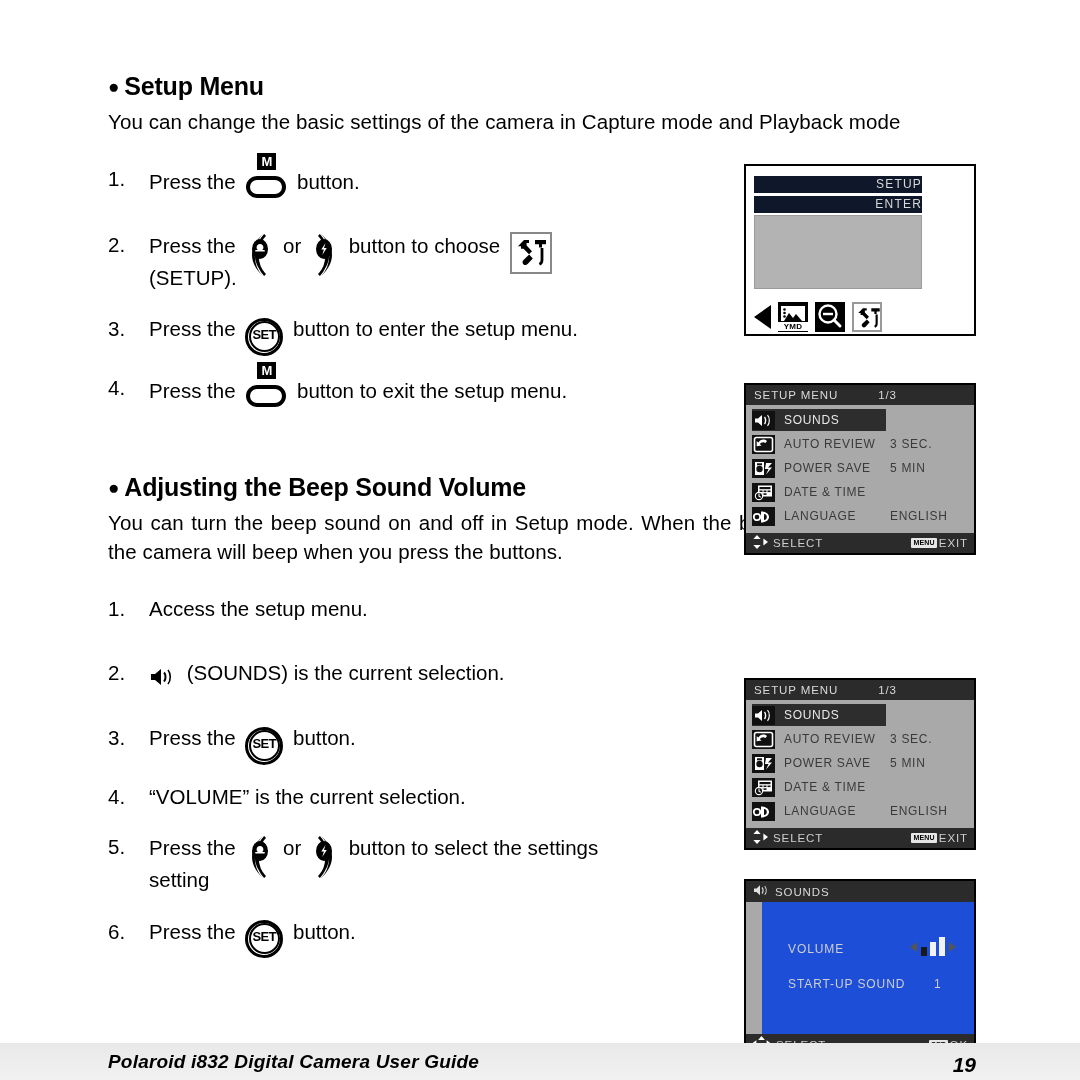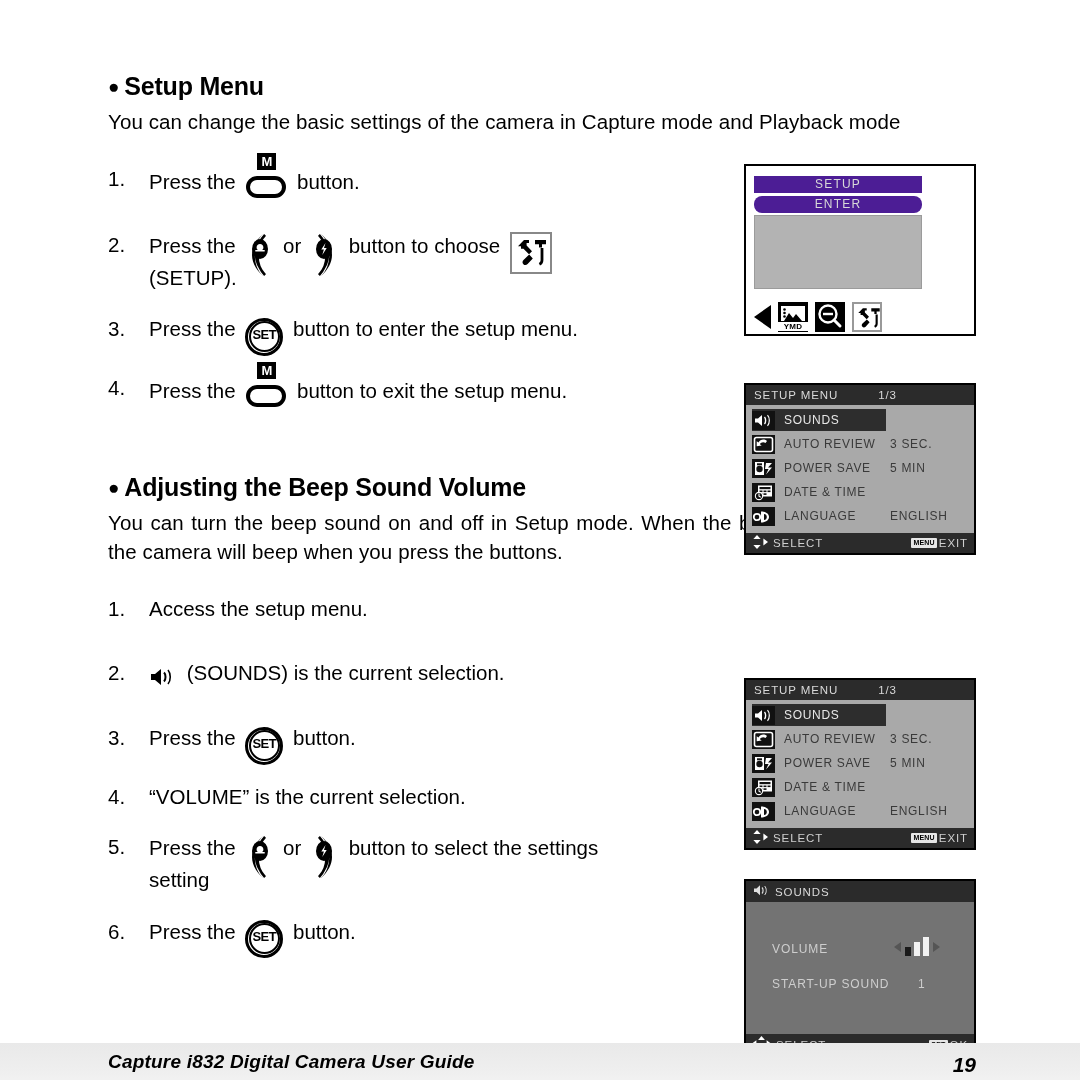--- a/index.html
+++ b/index.html
@@ -179,29 +179,29 @@
     left: 744px; top: 128px;
     width: 232px; height: 172px;
     background: #ffffff;
   }
   .se-inner {
     position: absolute;
     left: 8px; top: 10px;
     width: 168px; height: 116px;
   }
   .se-bar {
-    background: #4c1d95;
+    background: #0f172a;
     color: #d8d8d8;
     font-size: 12px;
     letter-spacing: 1.2px;
-    text-align: center;
+    text-align: right;
     height: 17px;
     line-height: 17px;
   }
-  .se-bar2 { margin-top: 3px; border-radius: 8px; }
+  .se-bar2 { margin-top: 3px; }
   .se-body {
     margin-top: 2px;
     height: 74px;
     background: #b3b3b3;
     border: 1px solid #9b9b9b;
     box-sizing: border-box;
   }
   .se-iconrow {
     position: absolute;
     left: 8px;
@@ -351,23 +351,23 @@
     font-size: 11.5px;
     letter-spacing: 0.9px;
     display: flex;
     align-items: center;
     gap: 6px;
     padding: 0 8px;
     box-sizing: border-box;
   }
   .snd-body {
     position: absolute;
-    left: 0; top: 21px; right: 0;
+    left: 16px; top: 21px; right: 0;
     height: 132px;
-    background: #737373;
+    background: #1d4ed8;
   }
   .snd-row {
     position: absolute;
     left: 26px;
     font-size: 12px;
     color: #cecece;
     letter-spacing: 0.9px;
   }
   #snd-vol-label { top: 40px; }
   #snd-start-label { top: 75px; }
@@ -884,18 +884,18 @@
         <span>SELECT</span>
       </span>
       <span class="foot-right">
         <span class="badge">SET</span>
         <span>OK</span>
       </span>
     </div>
   </div>
 
   <div class="footer">
-    <div class="footer-title">Capture i832 Digital Camera User Guide</div>
+    <div class="footer-title">Polaroid i832 Digital Camera User Guide</div>
     <div class="footer-url">www.polaroid.com</div>
     <div class="footer-page">19</div>
   </div>
 
 </div>
 
 </body></html>

